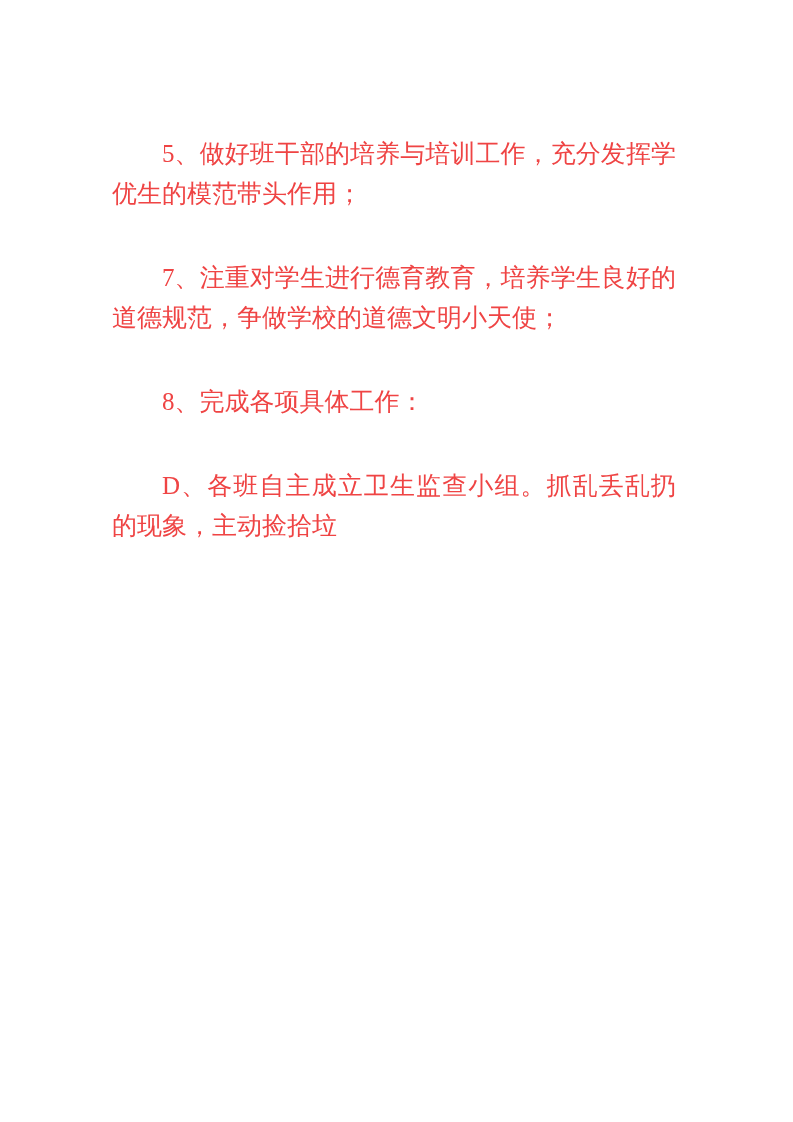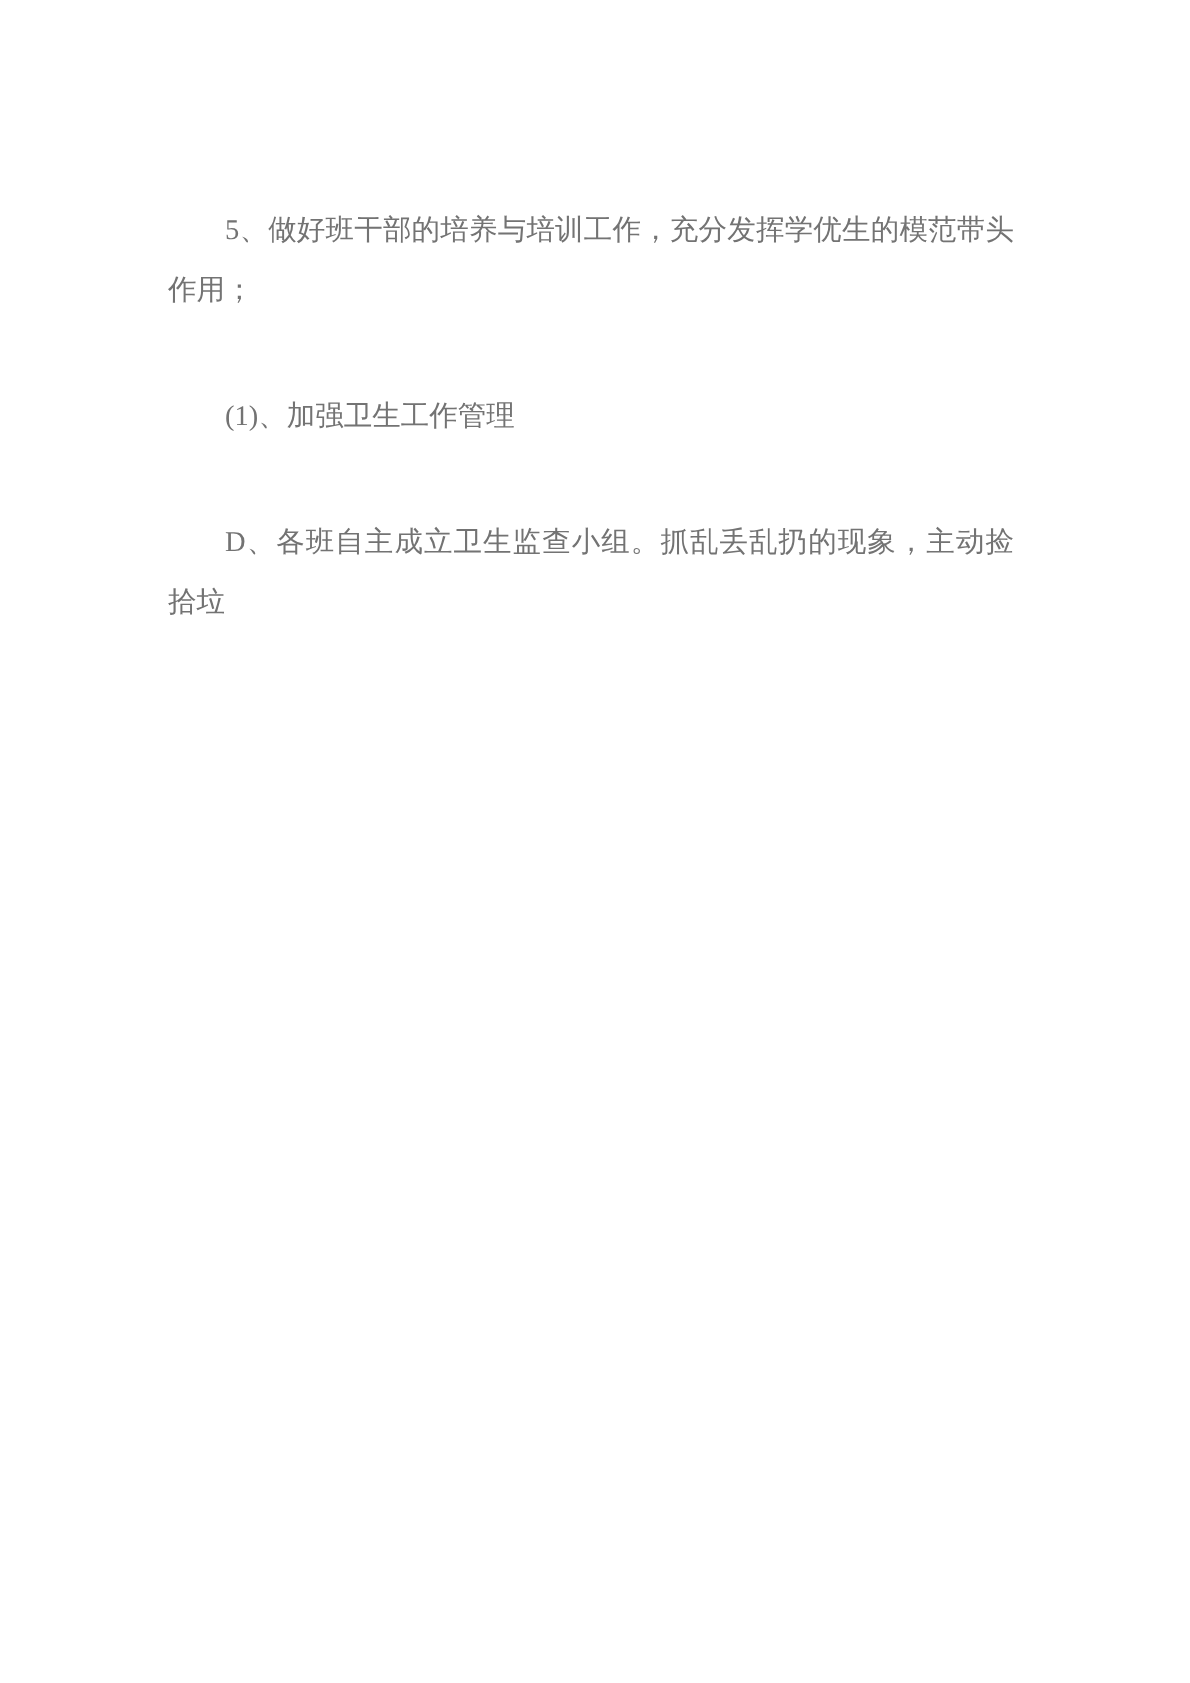--- a/index.html
+++ b/index.html
@@ -20,34 +20,35 @@
     overflow: hidden;
   }
   .doc-content {
     position: absolute;
     left: 112px;
     top: 134px;
     width: 564px;
   }
   .doc-paragraph {
     margin: 0 0 44px 0;
-    font-size: 19px;
+    font-size: 25px;
     line-height: 40px;
-    color: #737373;
+    color: #ef4444;
     text-align: justify;
     text-indent: 2em;
     letter-spacing: 0px;
     word-break: break-all;
   }
   .doc-paragraph:last-child {
     margin-bottom: 0;
   }
 </style>
 </head>
 <body>
 
 <div class="page">
   <div class="doc-content">
     <p class="doc-paragraph">5、做好班干部的培养与培训工作，充分发挥学优生的模范带头作用；</p>
-    <p class="doc-paragraph">(1)、加强卫生工作管理</p>
+    <p class="doc-paragraph">7、注重对学生进行德育教育，培养学生良好的道德规范，争做学校的道德文明小天使；</p>
+    <p class="doc-paragraph">8、完成各项具体工作：</p>
     <p class="doc-paragraph">D、各班自主成立卫生监查小组。抓乱丢乱扔的现象，主动捡拾垃</p>
   </div>
 </div>
 
 </body></html>

